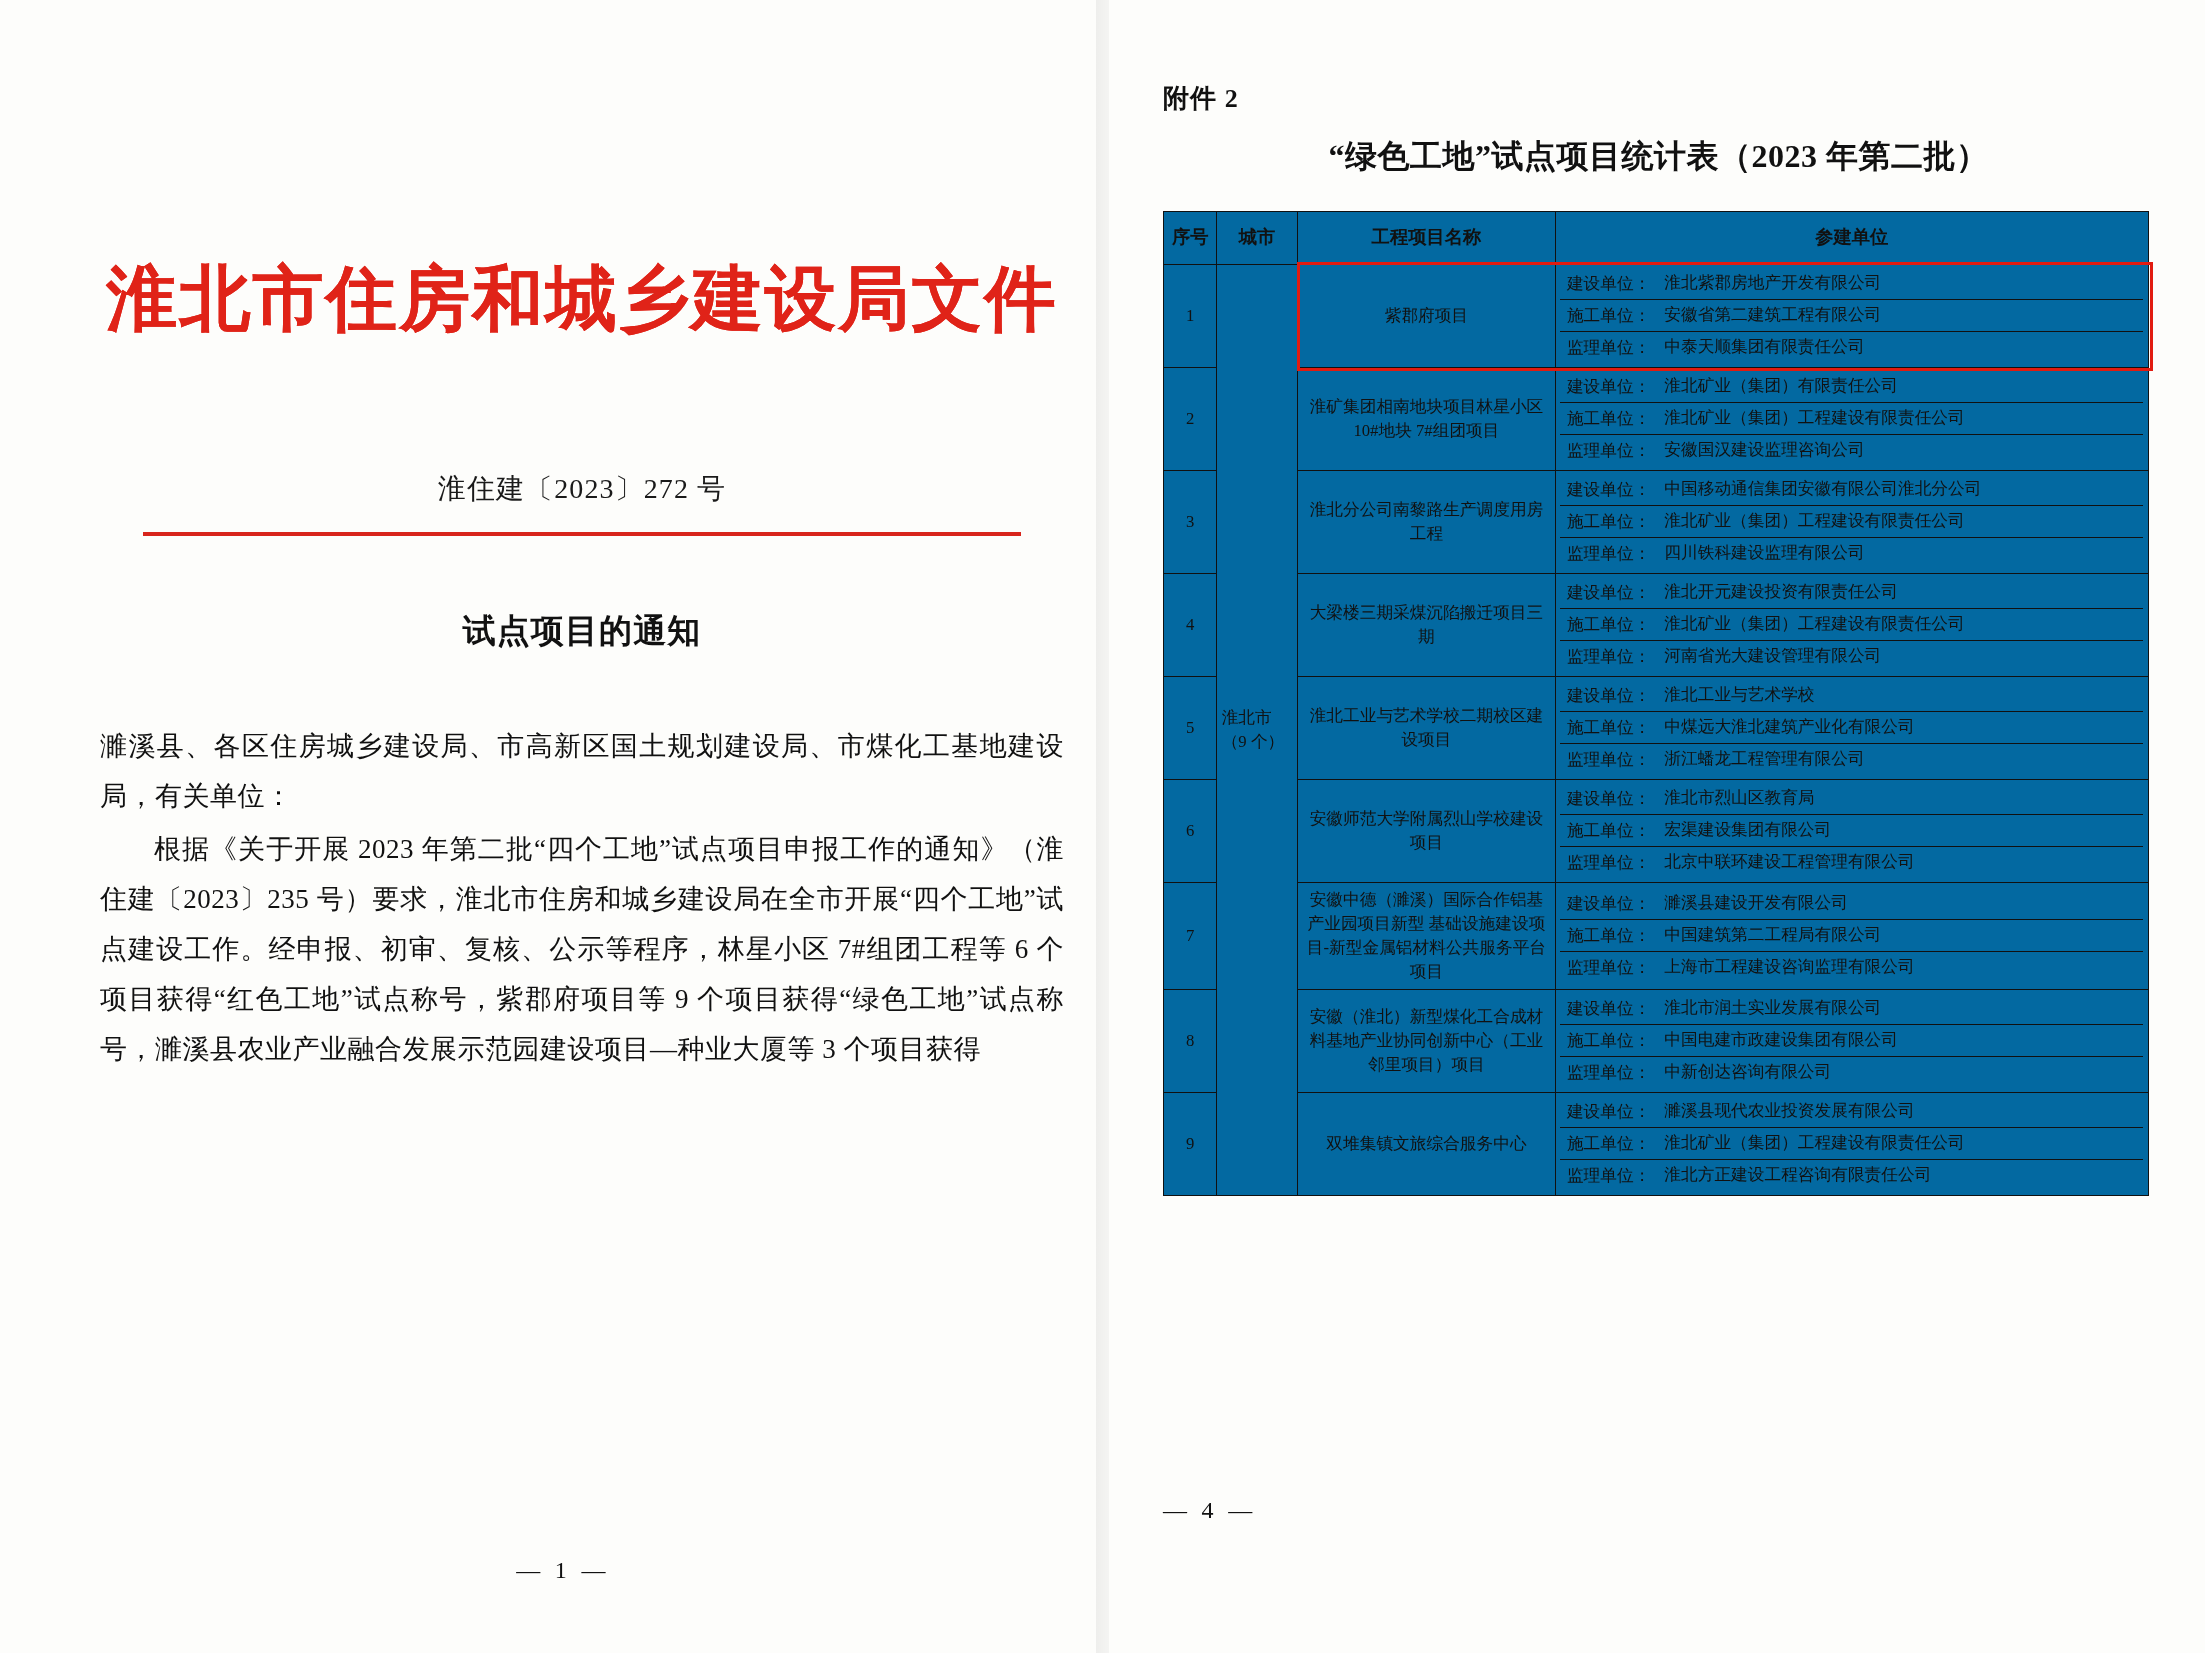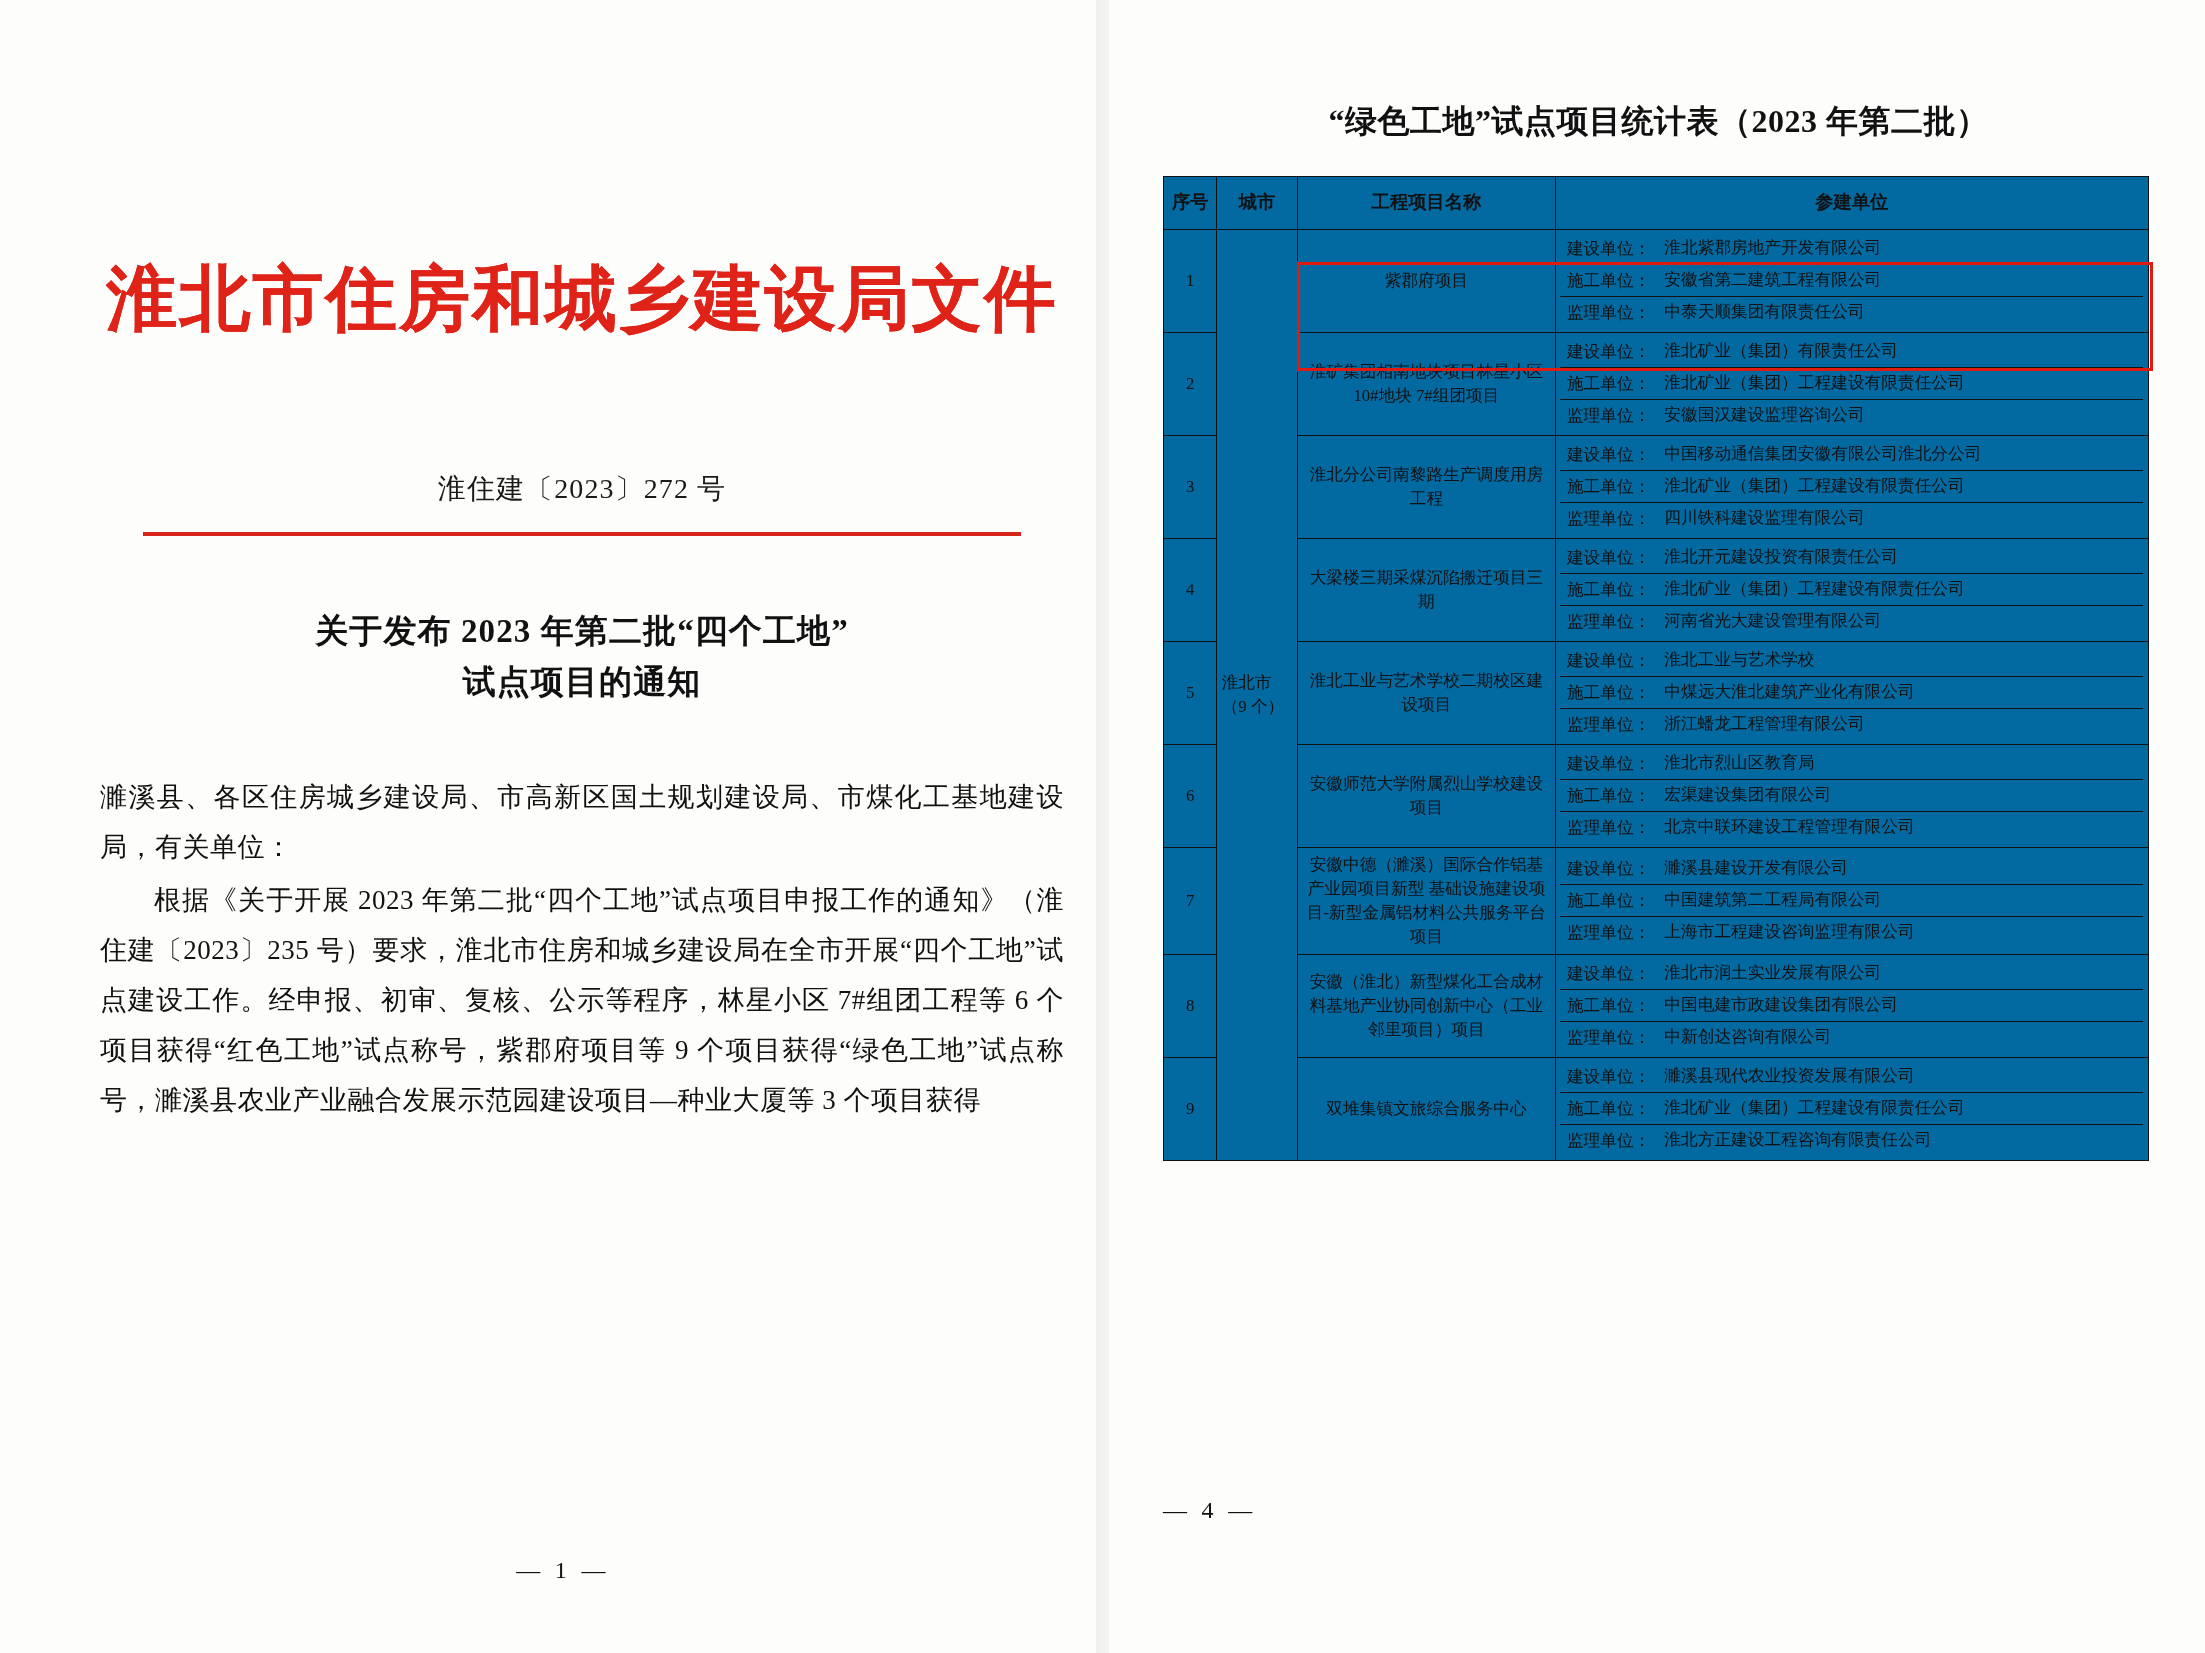--- a/index.html
+++ b/index.html
@@ -208,35 +208,35 @@
 <body>
 
 <div class="page-wrap">
 
   <div class="left-page">
     <div class="left-inner">
       <div class="doc-title">淮北市住房和城乡建设局文件</div>
       <div class="doc-number">淮住建〔2023〕272 号</div>
       <div class="red-rule"></div>
       <div class="notice-title">
-        <div>关于发布 2023 年第二批“四个工地”</div>
         <div>试点项目的通知</div>
       </div>
       <div class="body-text">
         <p>濉溪县、各区住房城乡建设局、市高新区国土规划建设局、市煤化工基地建设局，有关单位：</p>
         <p class="indent">根据《关于开展 2023 年第二批“四个工地”试点项目申报工作的通知》（淮住建〔2023〕235 号）要求，淮北市住房和城乡建设局在全市开展“四个工地”试点建设工作。经申报、初审、复核、公示等程序，林星小区 7#组团工程等 6 个项目获得“红色工地”试点称号，紫郡府项目等 9 个项目获得“绿色工地”试点称号，濉溪县农业产业融合发展示范园建设项目—种业大厦等 3 个项目获得</p>
       </div>
     </div>
     <div class="left-foot">— 1 —</div>
   </div>
 
   <div class="spine-shadow"></div>
 
   <div class="right-page">
     <div class="right-inner">
+      <div class="attach-label">附件 2</div>
       <div class="attach-title">“绿色工地”试点项目统计表（2023 年第二批）</div>
 
       <table class="stat-table">
         <thead>
           <tr>
             <th class="col-no">序号</th>
             <th class="col-city">城市</th>
             <th class="col-proj">工程项目名称</th>
             <th class="col-units">参建单位</th>
           </tr>

